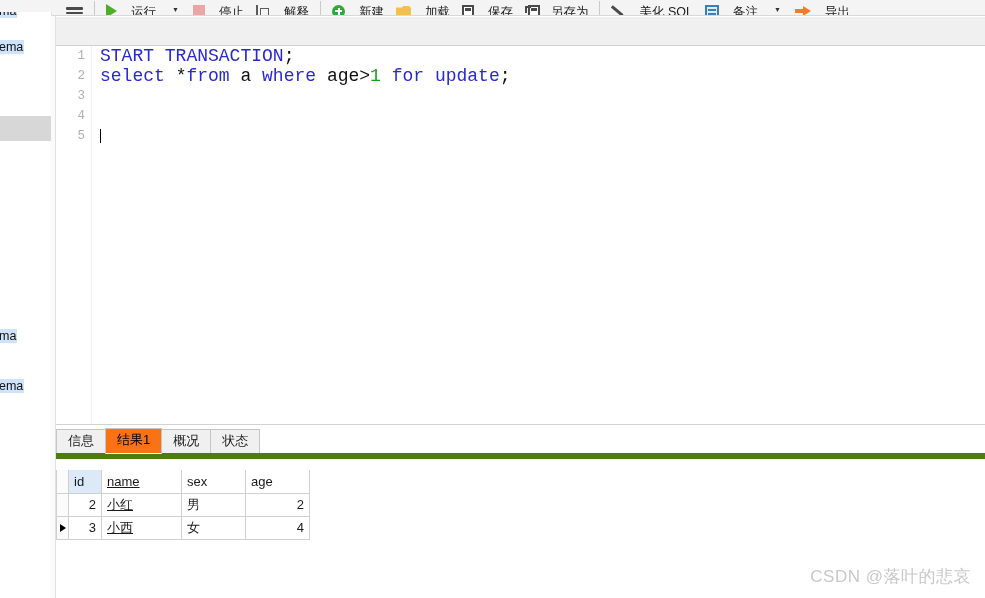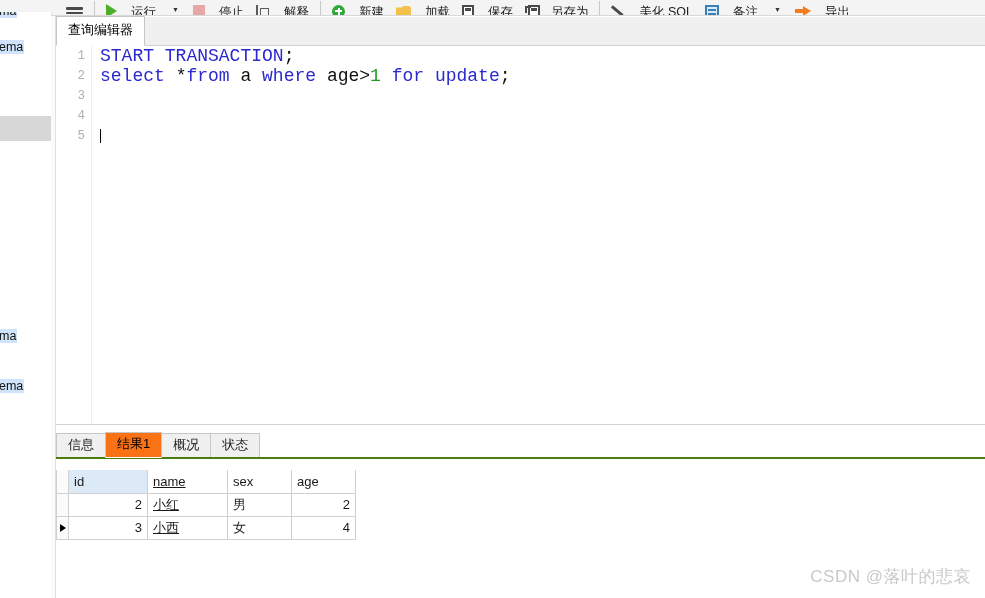--- a/index.html
+++ b/index.html
@@ -335,21 +335,21 @@
     background: #ffffff;
     border-top: 1px solid #d2d2d2;
     overflow: hidden;
   }
   #result-tabs {
     position: absolute;
     left: 0; top: 9px;
     width: 929px; height: 25px;
     display: flex;
     align-items: flex-end;
-    border-bottom: 2px solid #4d7c0f;
+    border-bottom: 6px solid #4d7c0f;
     box-sizing: border-box;
   }
   .rtab {
     font-size: 13px;
     padding: 3px 11px 4px 11px;
     border: 1px solid #c6c6c6;
     border-bottom: none;
     background: #f0f0f0;
     color: #1a1a1a;
     margin-right: -1px;
@@ -388,21 +388,21 @@
   #grid th {
     background: #ffffff;
     text-align: left;
     color: #1a1a1a;
     border-top: none;
   }
   #grid th.hl { background: #dce9f7; }
   #grid td { background: #ffffff; color: #1a1a1a; }
   td.numcell { text-align: right; }
   .col-marker { width: 12px; padding: 0 !important; background: #fbfbfb !important; }
-  .col-id   { width: 79px; }
+  .col-id   { width: 33px; }
   .col-name { width: 80px; text-decoration: underline; }
   .col-sex  { width: 64px; }
   .col-age  { width: 64px; }
   .row-arrow {
     width: 0; height: 0;
     border-left: 6px solid #000;
     border-top: 4px solid transparent;
     border-bottom: 4px solid transparent;
     margin: 0 auto;
   }
@@ -484,21 +484,20 @@
   <div id="sidebar-frags">
       <div class="side-frag" style="top: -8px;">ma</div>
       <div class="side-frag" style="top: 28px;">ema</div>
       <div class="side-frag" style="top: 317px;">ma</div>
       <div class="side-frag" style="top: 367px;">ema</div>
     </div>
 </div>
 <div id="sidebar-edge"></div>
 
 <div id="query-tabs">
-    <div class="qtab active">查询编辑器</div>
   </div>
 
 <div id="editor">
   <div id="gutter">
       <div class="lineno">1</div>
       <div class="lineno">2</div>
       <div class="lineno">3</div>
       <div class="lineno">4</div>
       <div class="lineno">5</div>
     </div>

